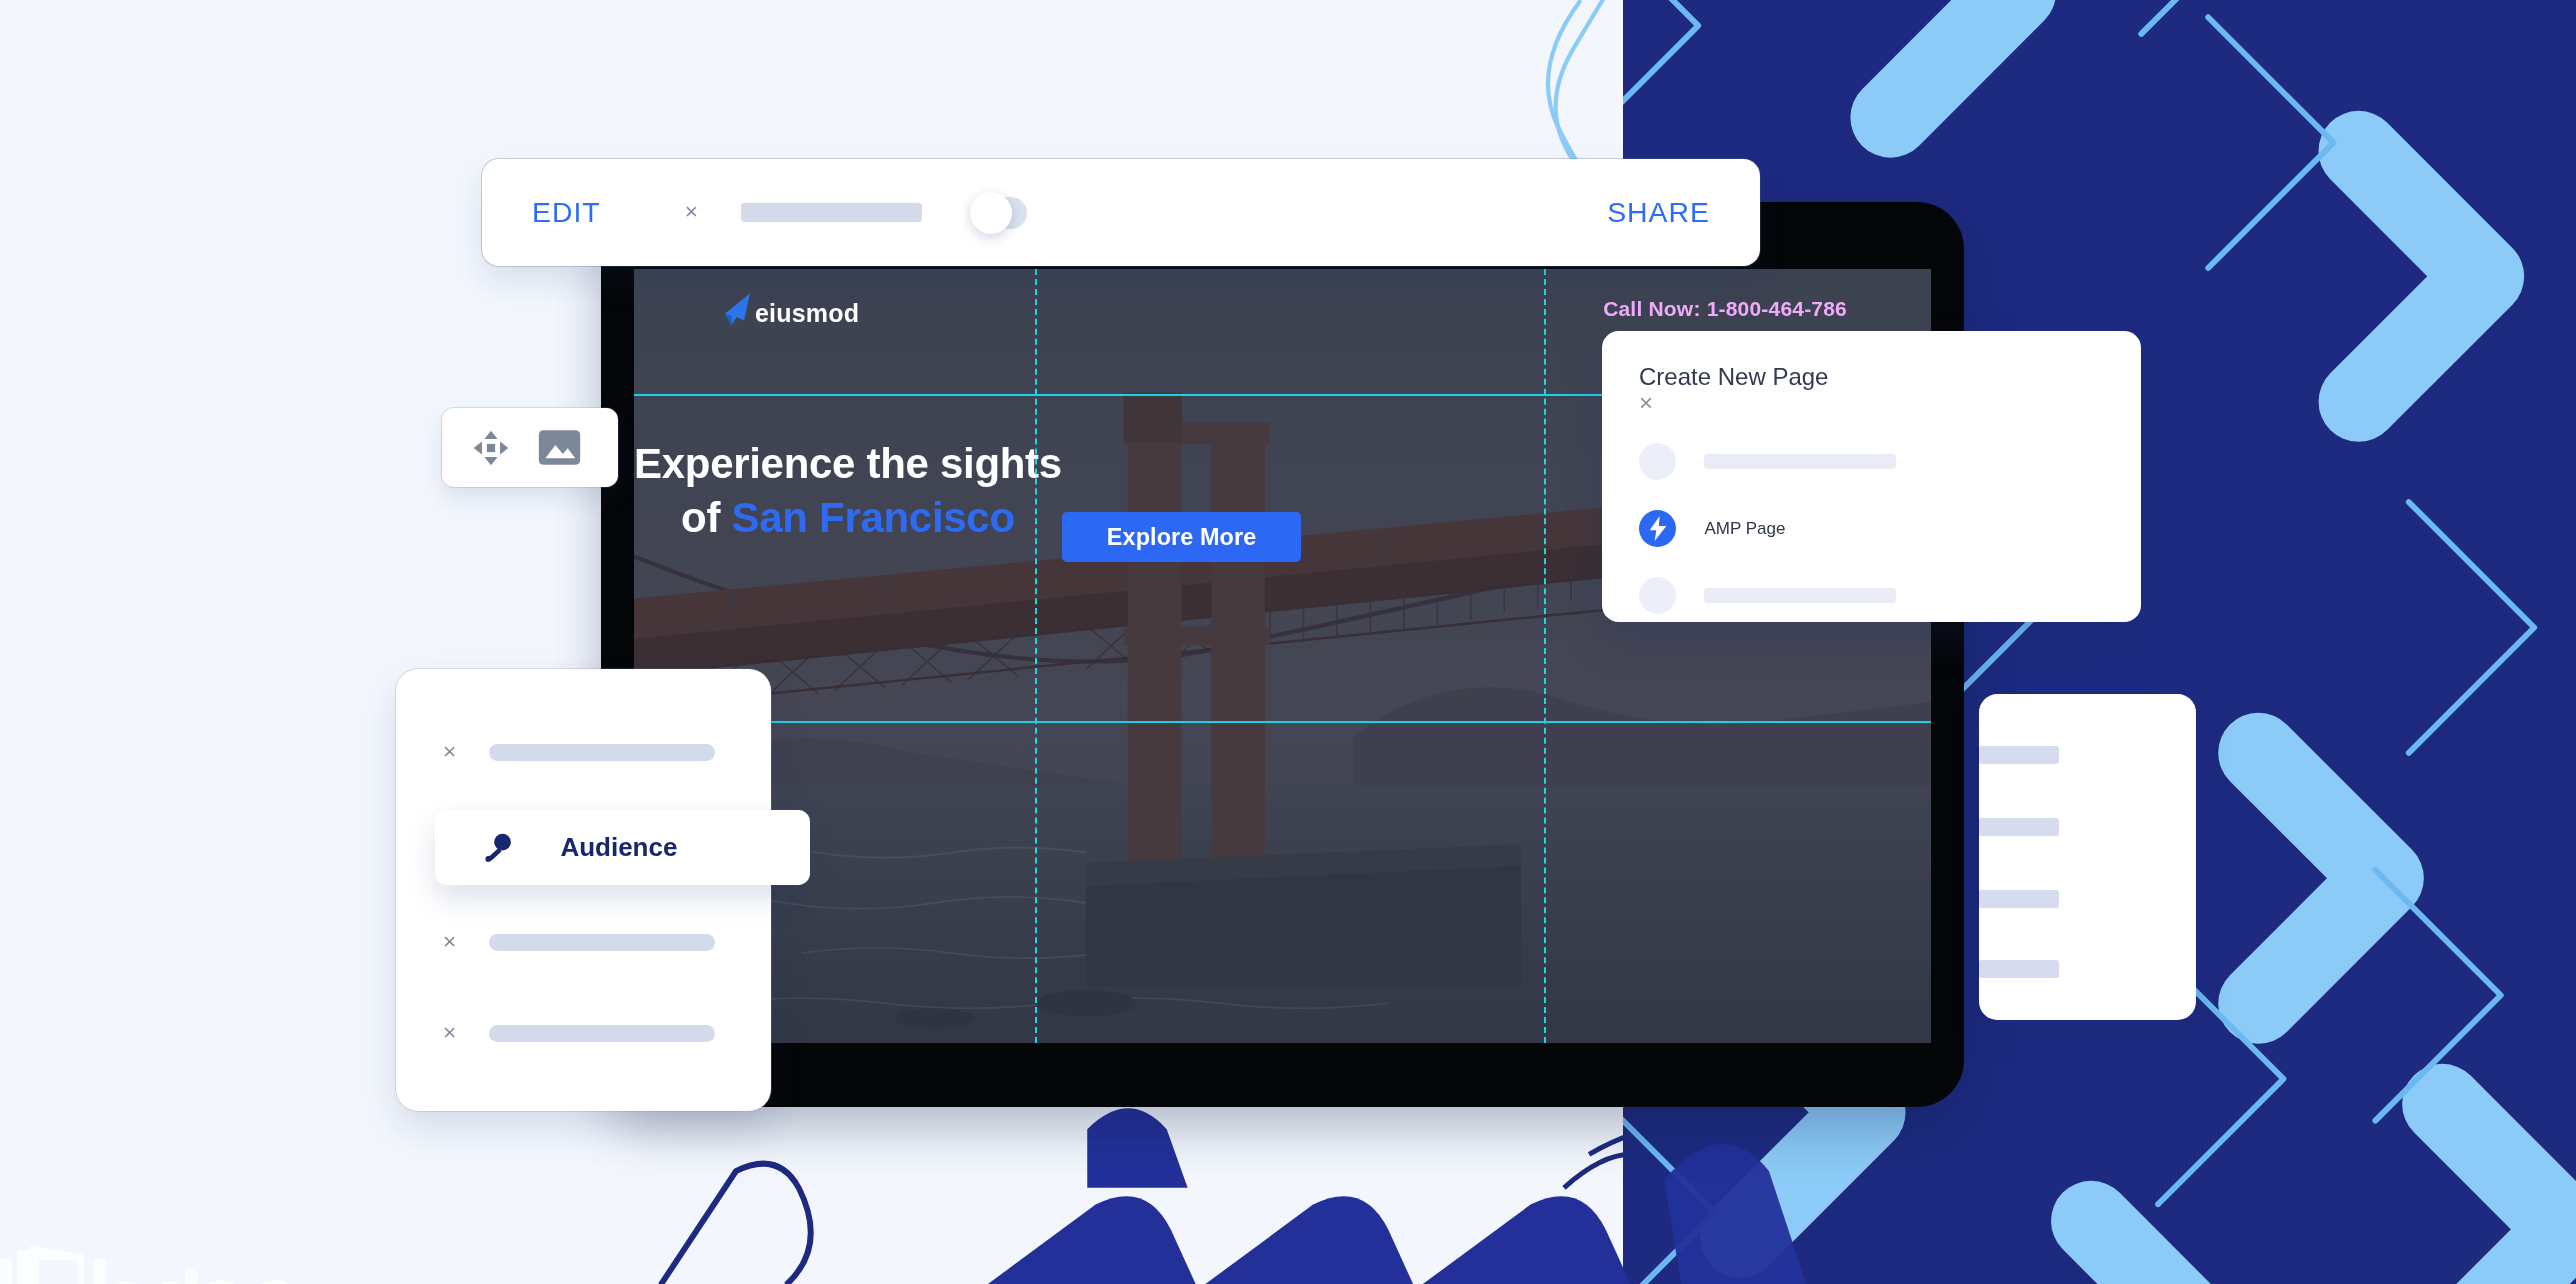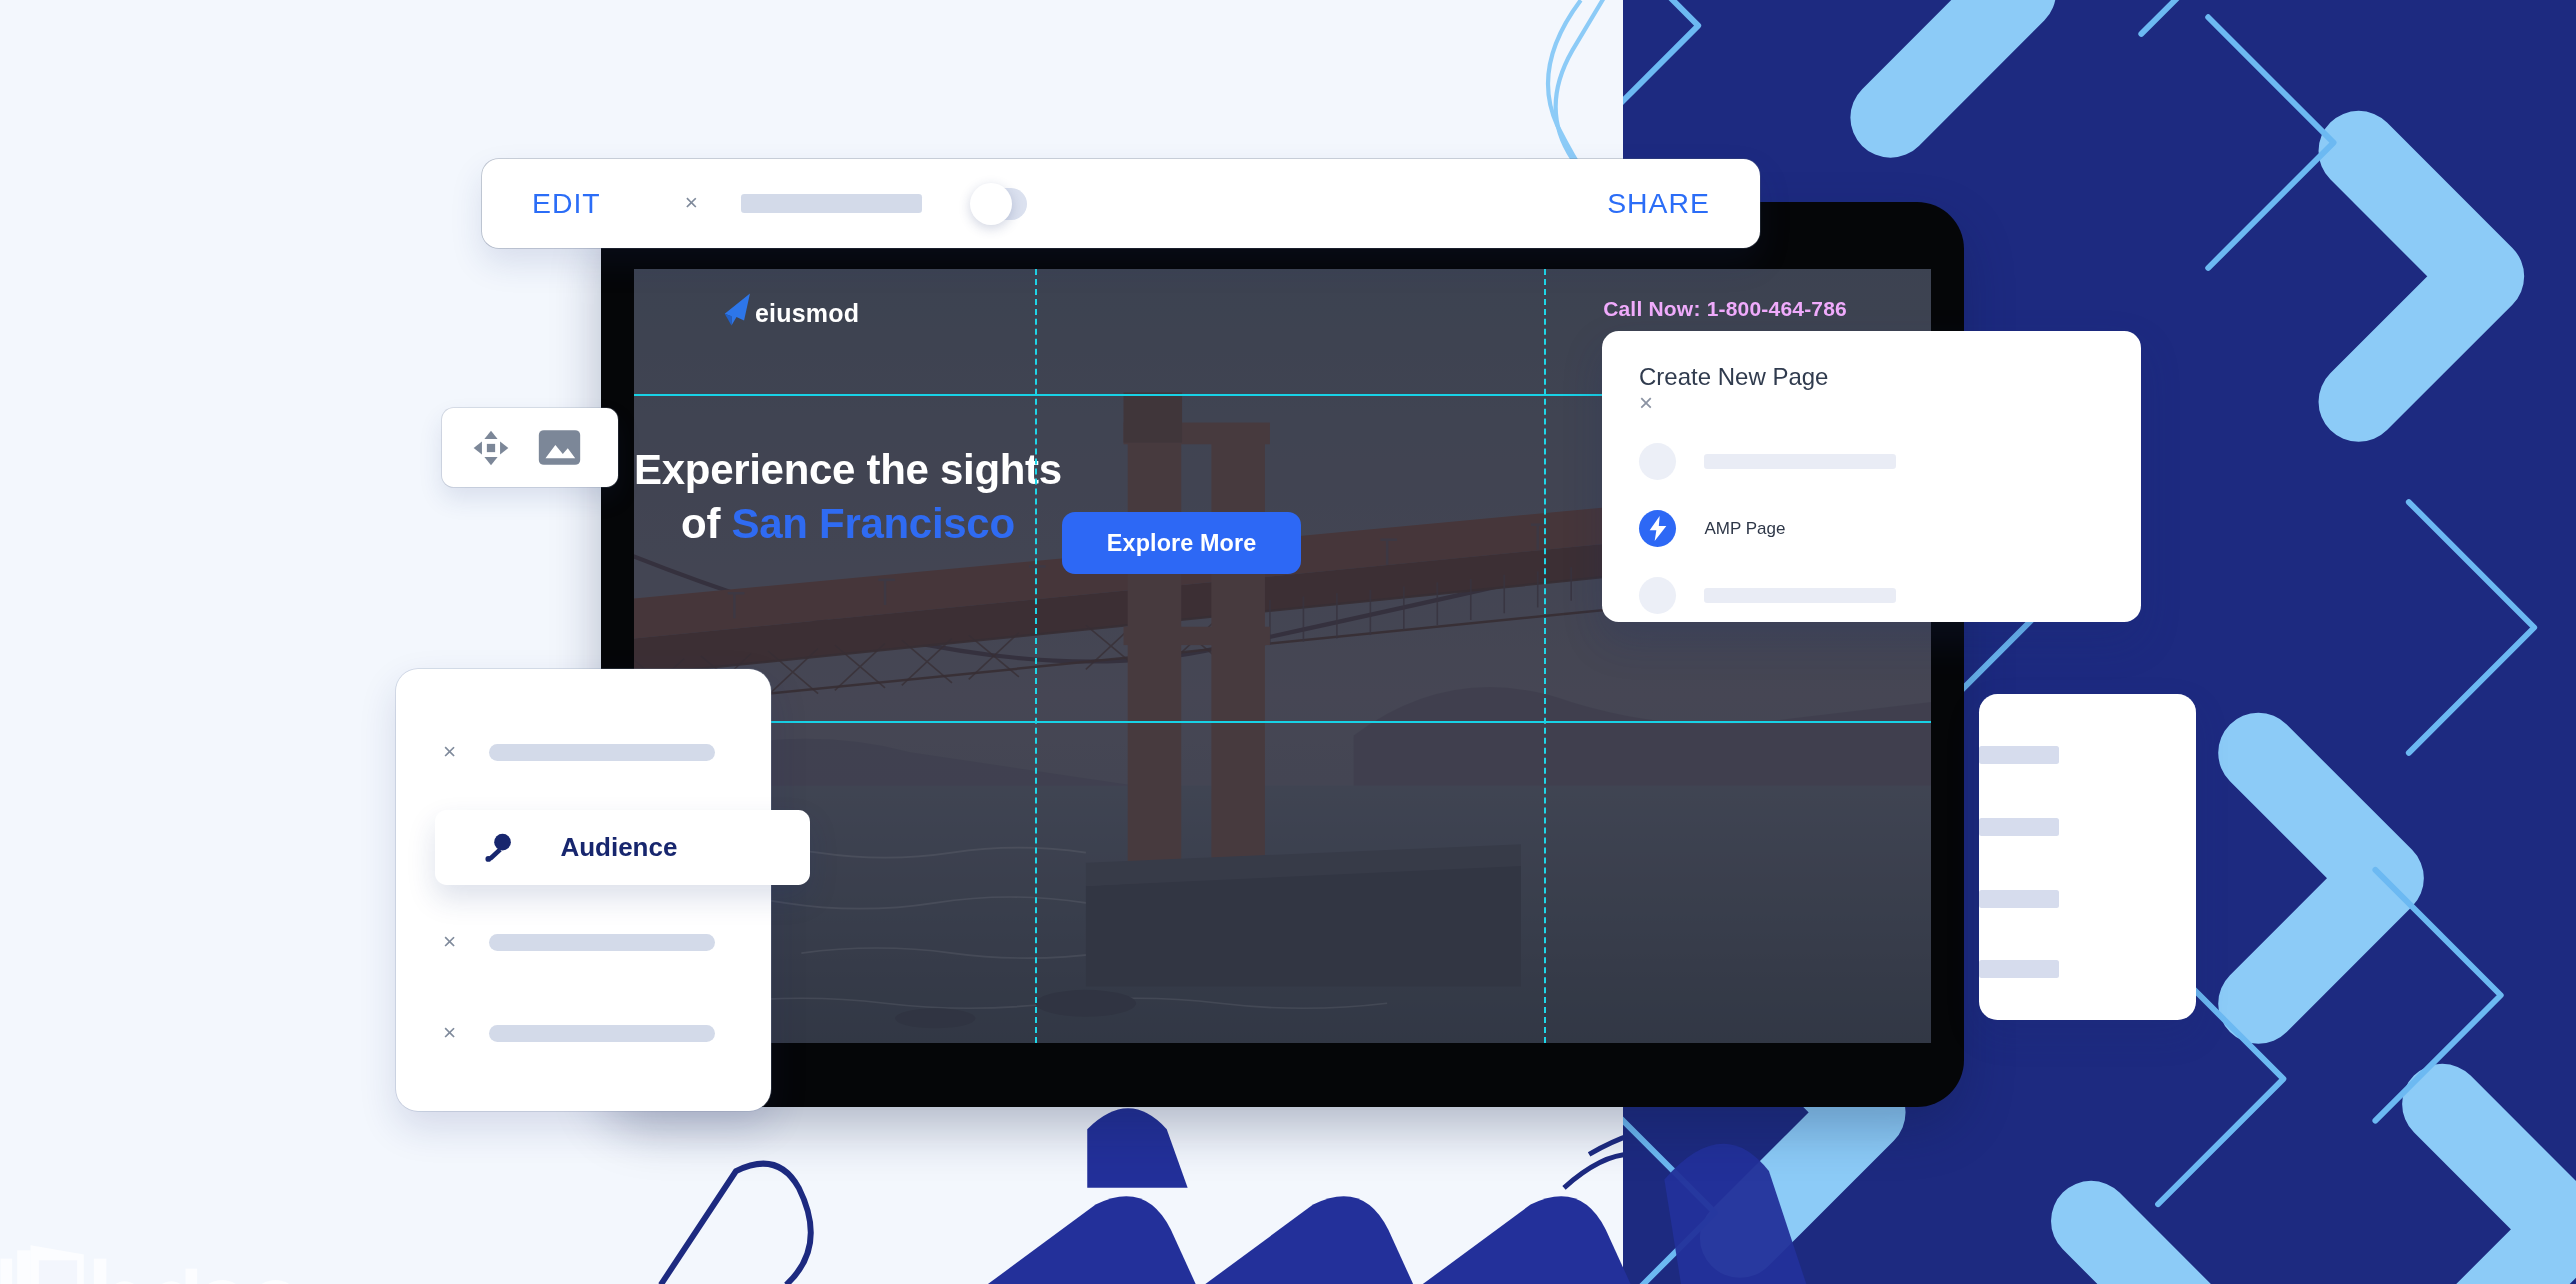--- a/index.html
+++ b/index.html
@@ -54,38 +54,38 @@
   }
   .hero-title {
     color:#ffffff; font-size:42px; font-weight:bold; line-height:1.28;
     text-align:center; letter-spacing:-0.3px;
   }
   .hero-title .accent { color:#2f6bf2;text-align:right; }
   .cta-button {
     margin-top:92px;
     background:#2d68f5; color:#fff; border:none;
     font-size:23.4px; font-weight:bold;
-    padding:0 45px; height:62px; border-radius:13px;
+    padding:0 45px; height:50px; border-radius:5px;
     display:flex; align-items:center; justify-content:center;
     cursor:pointer; letter-spacing:0.1px;
   }
 
   
   .guide-v {
     position:absolute; top:0; bottom:0; width:0;
     border-left:2.5px dashed #1fd6e8;
   }
   .guide-h {
     position:absolute; left:0; right:0; height:0;
     border-top:2.5px solid #18d2e6;
   }
 
   
   .edit-bar {
-    position:absolute; left:482px; top:159px; width:1278px; height:89px;
+    position:absolute; left:482px; top:159px; width:1278px; height:107px;
     background:#fff; border-radius:16.7px;
     box-shadow:0 15px 33px rgba(30,55,120,.13), 0 0 0 0.8px rgba(90,100,120,.35);
     display:flex; align-items:center; padding:0 50px;
   }
   .edit-label {
     color:#2b6df7; font-size:28.4px; letter-spacing:1px;
     cursor:pointer;
   }
   .x-glyph {
     color:#7f8a9b; font-size:22.6px; line-height:1; cursor:pointer;

